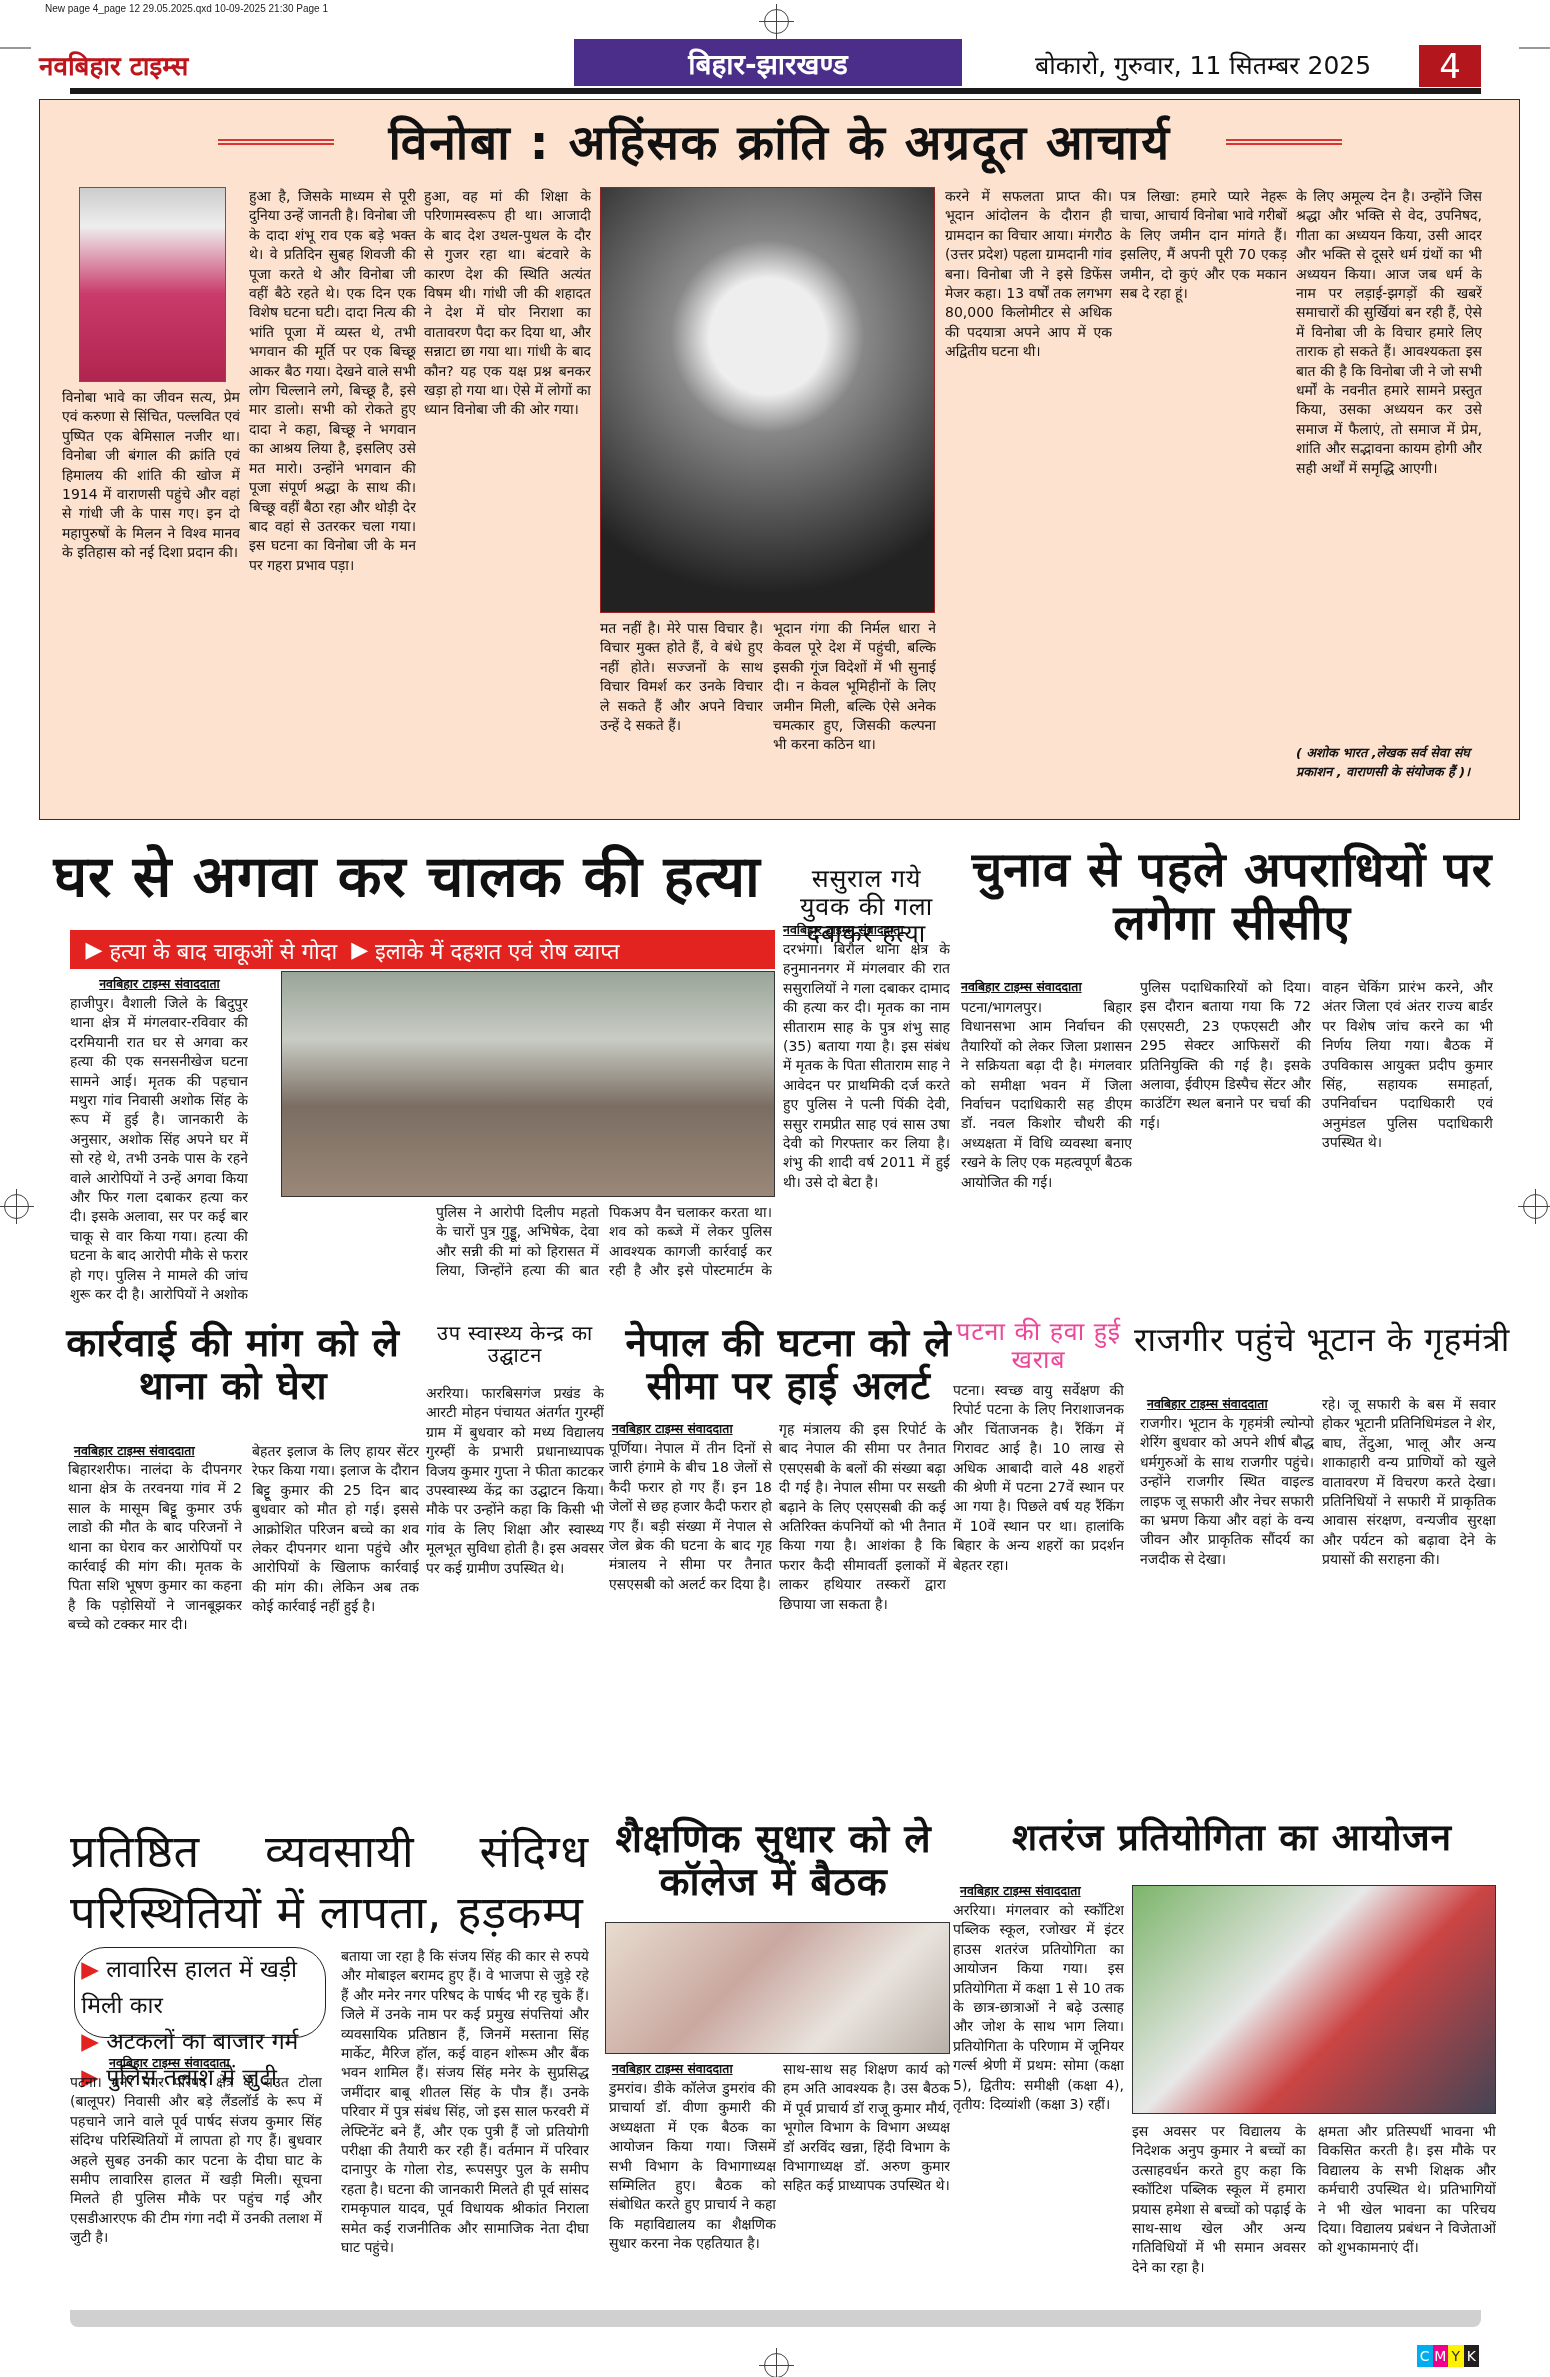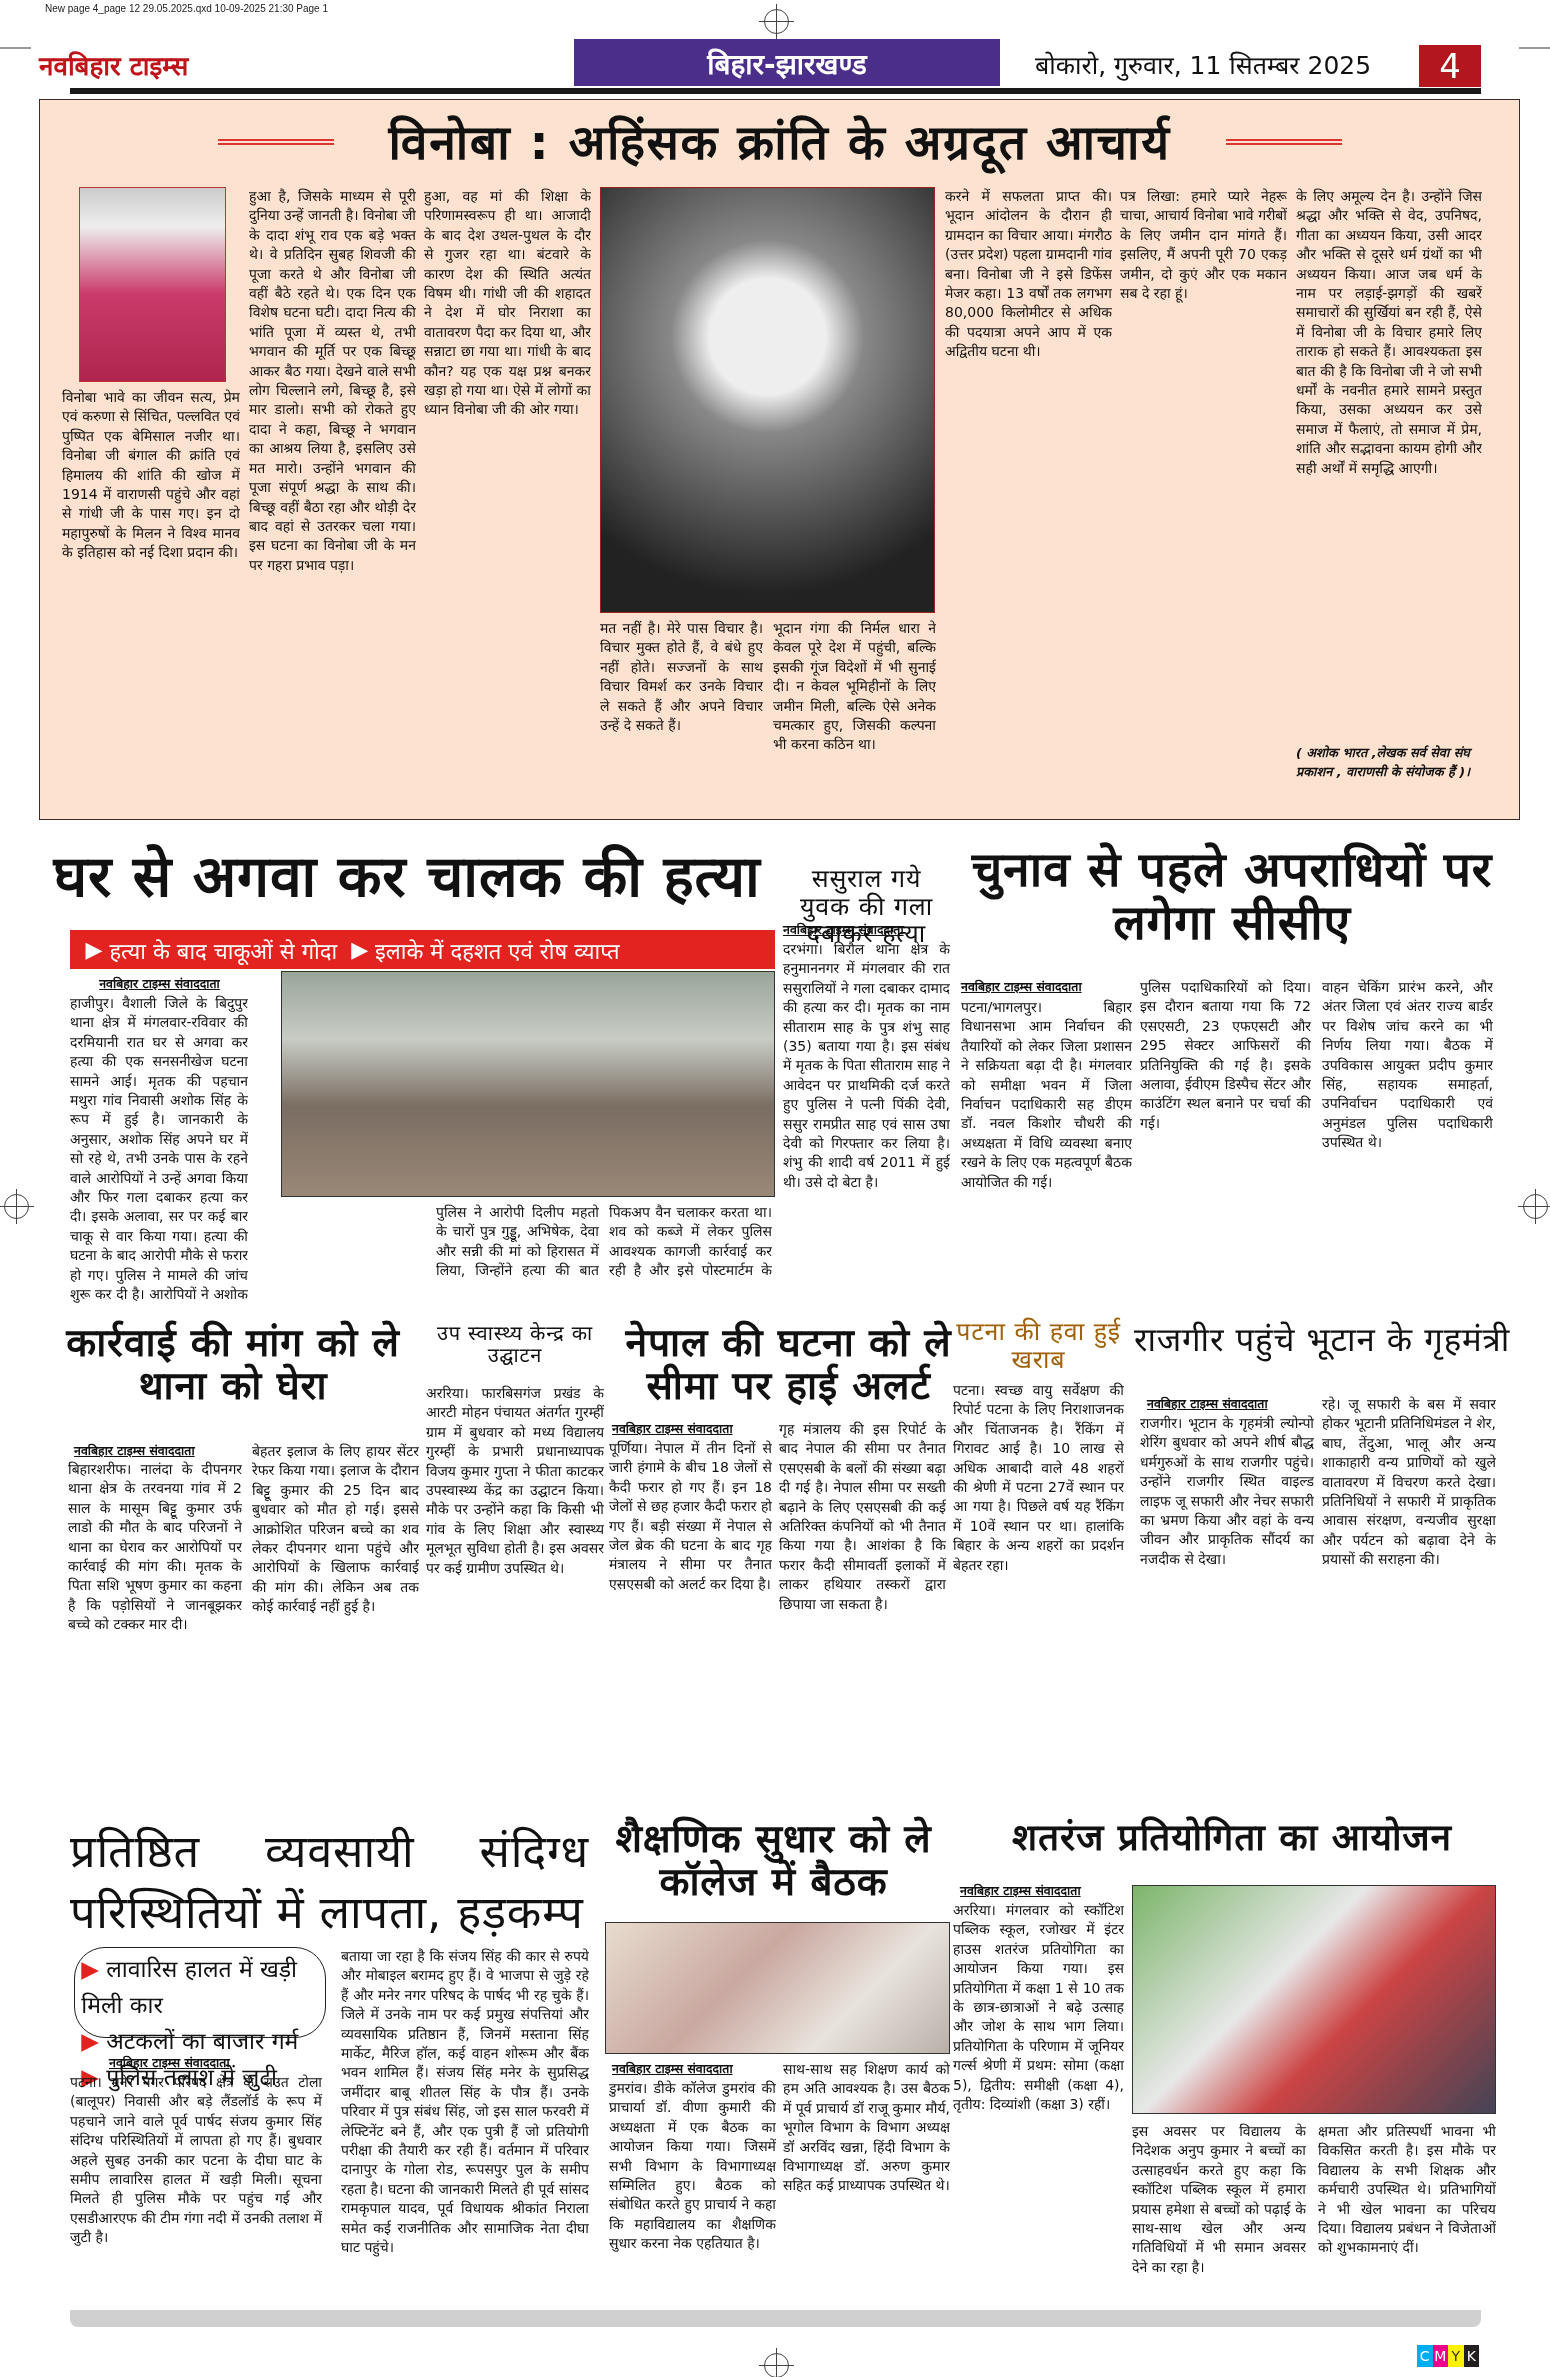--- a/index.html
+++ b/index.html
@@ -4,21 +4,21 @@
 <style>
   html,body{margin:0;padding:0;background:#fff;}
   body{width:1550px;height:2377px;position:relative;overflow:hidden;font-family:"DejaVu Sans",sans-serif;color:#111;}
   .abs{position:absolute;}
   .slug{left:45px;top:3.1px;font-size:10px;font-family:"Liberation Sans",sans-serif;color:#222;}
   .reg{width:23px;height:23px;border:0.8px solid #444;border-radius:50%;}
   .reg::before{content:"";position:absolute;left:-6.2px;right:-6.2px;top:11px;height:0.8px;background:#444;}
   .reg::after{content:"";position:absolute;top:-6.2px;bottom:-6.2px;left:11px;width:0.8px;background:#444;}
   .trim{background:#999;}
   .masthead-logo{left:39px;top:47px;font-size:26px;font-weight:bold;color:#c0141b;font-family:"DejaVu Sans",sans-serif;}
-  .section-tab{left:574px;top:39px;width:426px;height:47px;background:#4b2e8a;color:#fff;font-size:28px;font-weight:bold;display:flex;align-items:center;justify-content:center;}
+  .section-tab{left:574px;top:39px;width:388px;height:47px;background:#4b2e8a;color:#fff;font-size:28px;font-weight:bold;display:flex;align-items:center;justify-content:center;}
   .dateline{left:1035px;top:47px;font-size:25px;font-family:"DejaVu Sans",sans-serif;}
   .pageno{left:1419px;top:45px;width:62px;height:42px;background:#b3161c;color:#fff;font-size:34px;display:flex;align-items:center;justify-content:center;}
   .rule{left:70px;top:88px;width:1411px;height:6.2px;background:#1a1a1a;}
   .feature{left:39px;top:99px;width:1481px;height:721px;background:#fde3cf;border:1.6px solid #3a2a2a;box-sizing:border-box;}
   .feature-title{left:0;right:0;top:7.8px;text-align:center;font-size:48px;font-weight:bold;letter-spacing:1.6px;}
   .redline{height:7.8px;background:repeating-linear-gradient(#d33 0 2.3px,#fde3cf 2.3px 3.9px);}
   .col{font-size:14px;line-height:19.4px;text-align:justify;overflow:hidden;}
   .photo{background:linear-gradient(135deg,#8a8a8a,#d9d9d9 40%,#6e6e6e);border:1.6px solid #b33;box-sizing:border-box;}
   .photo-bw{background:radial-gradient(circle at 50% 35%,#eee 0 18%,#888 30%,#222 80%);}
   .photo-crowd{background:linear-gradient(180deg,#9aa59a 0%,#c8ccc4 30%,#7a6d62 60%,#9a8877 100%);}
@@ -97,21 +97,21 @@
 <div class="abs col" style="left:252px;top:1442px;width:167px;height:326px;">बेहतर इलाज के लिए हायर सेंटर रेफर किया गया। इलाज के दौरान बिट्टू कुमार की 25 दिन बाद बुधवार को मौत हो गई। इससे आक्रोशित परिजन बच्चे का शव लेकर दीपनगर थाना पहुंचे और आरोपियों के खिलाफ कार्रवाई की मांग की। लेकिन अब तक कोई कार्रवाई नहीं हुई है।</div>
 
 <div class="abs h-big" style="left:426px;top:1322px;width:178px;font-size:20px;text-align:center;font-weight:normal;">उप स्वास्थ्य केन्द्र का उद्घाटन</div>
 <div class="abs col" style="left:426px;top:1384px;width:178px;height:364px;">अररिया। फारबिसगंज प्रखंड के आरटी मोहन पंचायत अंतर्गत गुरम्हीं ग्राम में बुधवार को मध्य विद्यालय गुरम्हीं के प्रभारी प्रधानाध्यापक विजय कुमार गुप्ता ने फीता काटकर उपस्वास्थ्य केंद्र का उद्घाटन किया। मौके पर उन्होंने कहा कि किसी भी गांव के लिए शिक्षा और स्वास्थ्य मूलभूत सुविधा होती है। इस अवसर पर कई ग्रामीण उपस्थित थे।</div>
 
 <div class="abs h-big" style="left:618px;top:1322px;width:341px;font-size:39px;text-align:center;">नेपाल की घटना को ले सीमा पर हाई अलर्ट</div>
 <div class="abs byline" style="left:612px;top:1420px;width:159px;">नवबिहार टाइम्स संवाददाता</div>
 <div class="abs col" style="left:609px;top:1439px;width:163px;height:326px;">पूर्णिया। नेपाल में तीन दिनों से जारी हंगामे के बीच 18 जेलों से कैदी फरार हो गए हैं। इन 18 जेलों से छह हजार कैदी फरार हो गए हैं। बड़ी संख्या में नेपाल से जेल ब्रेक की घटना के बाद गृह मंत्रालय ने सीमा पर तैनात एसएसबी को अलर्ट कर दिया है।</div>
 <div class="abs col" style="left:779px;top:1420px;width:167px;height:349px;">गृह मंत्रालय की इस रिपोर्ट के बाद नेपाल की सीमा पर तैनात एसएसबी के बलों की संख्या बढ़ा दी गई है। नेपाल सीमा पर सख्ती बढ़ाने के लिए एसएसबी की कई अतिरिक्त कंपनियों को भी तैनात किया गया है। आशंका है कि फरार कैदी सीमावर्ती इलाकों में लाकर हथियार तस्करों द्वारा छिपाया जा सकता है।</div>
 
-<div class="abs h-big" style="left:953px;top:1318px;width:171px;font-size:25px;text-align:center;color:#a16207;font-weight:normal;">पटना की हवा हुई खराब</div>
+<div class="abs h-big" style="left:953px;top:1318px;width:171px;font-size:25px;text-align:center;color:#ec4899;font-weight:normal;">पटना की हवा हुई खराब</div>
 <div class="abs col" style="left:953px;top:1381px;width:171px;height:388px;">पटना। स्वच्छ वायु सर्वेक्षण की रिपोर्ट पटना के लिए निराशाजनक और चिंताजनक है। रैंकिंग में गिरावट आई है। 10 लाख से अधिक आबादी वाले 48 शहरों की श्रेणी में पटना 27वें स्थान पर आ गया है। पिछले वर्ष यह रैंकिंग में 10वें स्थान पर था। हालांकि बिहार के अन्य शहरों का प्रदर्शन बेहतर रहा।</div>
 
 <div class="abs h-big" style="left:1132px;top:1322px;width:380px;font-size:33px;text-align:center;font-weight:normal;">राजगीर पहुंचे भूटान के गृहमंत्री</div>
 <div class="abs byline" style="left:1147px;top:1395px;width:171px;">नवबिहार टाइम्स संवाददाता</div>
 <div class="abs col" style="left:1140px;top:1414px;width:174px;height:357px;">राजगीर। भूटान के गृहमंत्री ल्योन्पो शेरिंग बुधवार को अपने शीर्ष बौद्ध धर्मगुरुओं के साथ राजगीर पहुंचे। उन्होंने राजगीर स्थित वाइल्ड लाइफ जू सफारी और नेचर सफारी का भ्रमण किया और वहां के वन्य जीवन और प्राकृतिक सौंदर्य का नजदीक से देखा।</div>
 <div class="abs col" style="left:1322px;top:1395px;width:174px;height:375px;">रहे। जू सफारी के बस में सवार होकर भूटानी प्रतिनिधिमंडल ने शेर, बाघ, तेंदुआ, भालू और अन्य शाकाहारी वन्य प्राणियों को खुले वातावरण में विचरण करते देखा। प्रतिनिधियों ने सफारी में प्राकृतिक आवास संरक्षण, वन्यजीव सुरक्षा और पर्यटन को बढ़ावा देने के प्रयासों की सराहना की।</div>
 
 <div class="abs h-big" style="left:70px;top:1822px;width:519px;font-size:45px;text-align:justify;font-weight:normal;line-height:1.35;">प्रतिष्ठित व्यवसायी संदिग्ध परिस्थितियों में लापता, हड़कम्प</div>
 <div class="abs kicker-box" style="left:74px;top:1947px;width:252px;height:91px;border-radius:31px;">
   <div><span class="tri">▶ </span><span>लावारिस हालत में खड़ी मिली कार</span></div>

